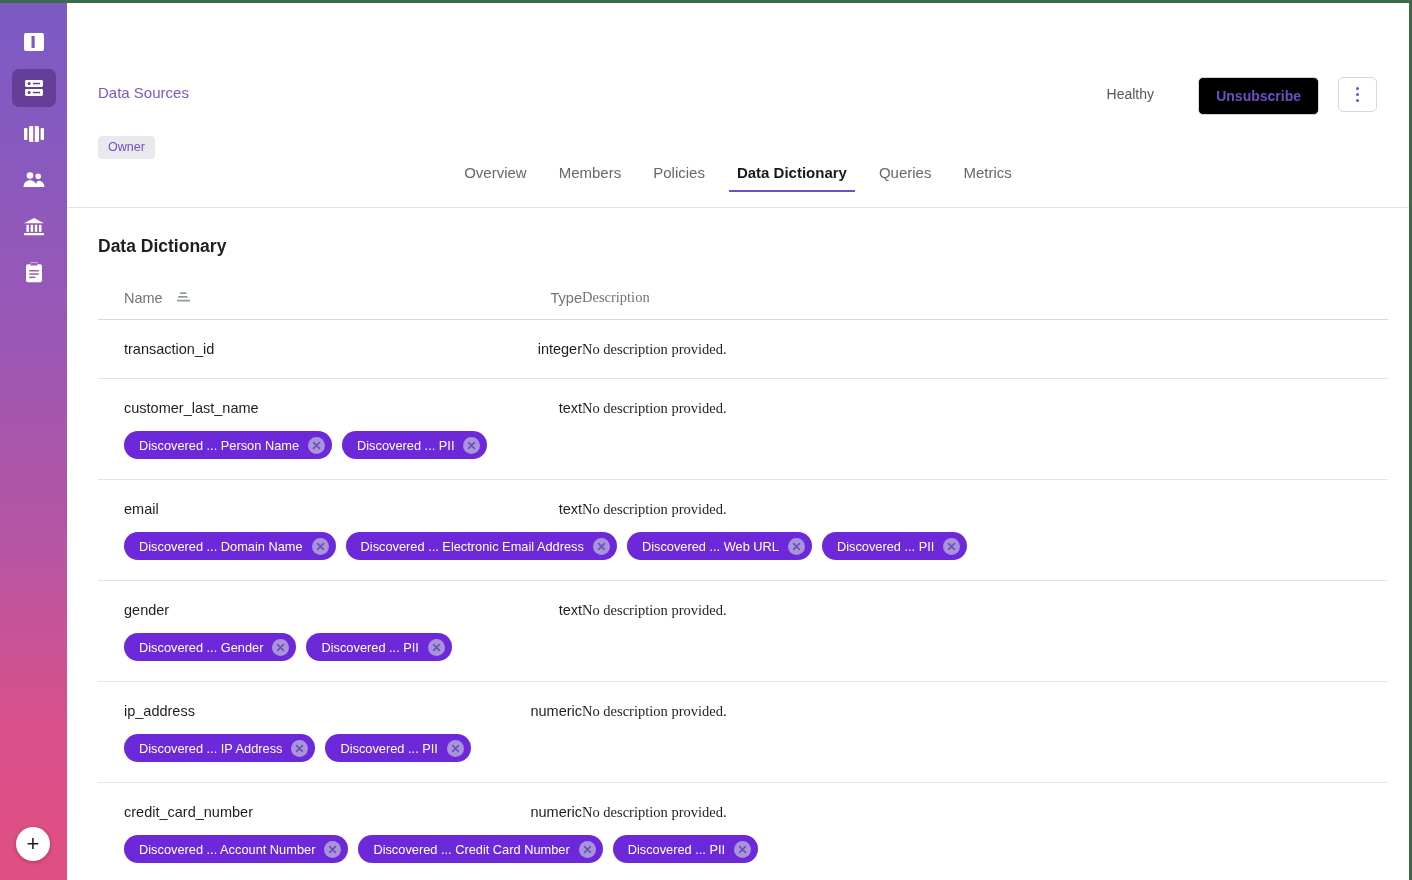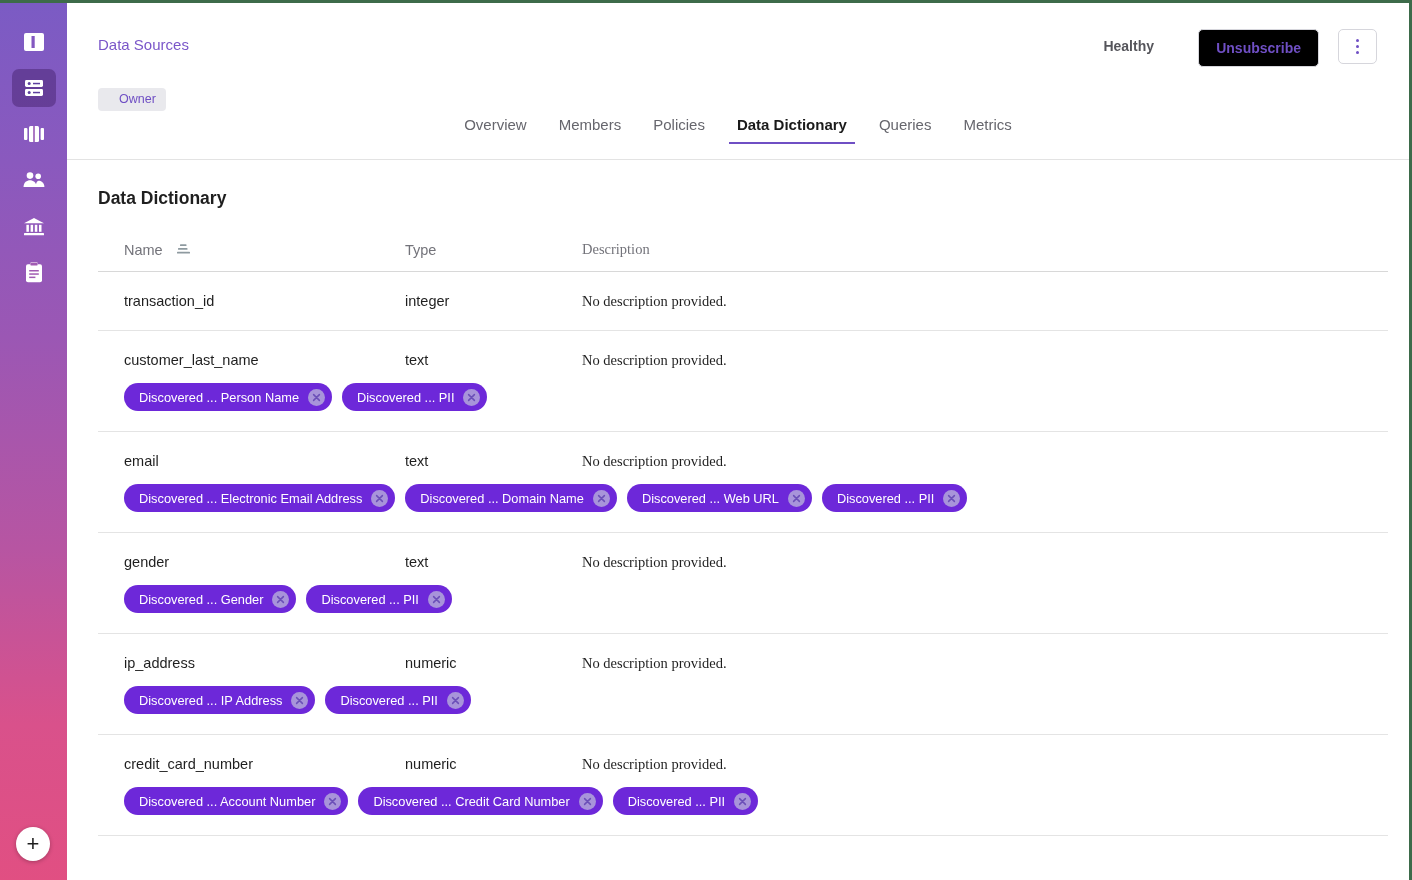--- a/index.html
+++ b/index.html
@@ -62,41 +62,42 @@
     width: 1342px; height: 877px;
     background: #ffffff;
   }
 
   
   #page-header {
     position: relative;
     height: 157px;
     border-bottom: 1px solid #e3e3e3;
     padding: 0 33px;
+    margin-top: 48px;
   }
   #breadcrumb {
     position: absolute; left: 31px; top: 33px;
     font-size: 15px; color: #7a56c9; font-weight: 500;
     cursor: pointer;
   }
   #page-title {
     position: absolute; left: 31px; top: 54px;
     font-size: 21px; color: #1f1f1f; font-weight: 700;
     letter-spacing: -0.1px;
   }
   #owner-badge {
     position: absolute; left: 31px; top: 85px;
     background: #e9e9ed; color: #6f4fc4;
     font-size: 12.5px; font-weight: 500;
-    padding: 4px 10px 5px 21px;
+    padding: 4px 10px 5px 10px;
     border-radius: 4px;
   }
   #health-status {
     position: absolute; right: 255px; top: 35px;
-    font-size: 14px; color: #55555b; font-weight: bold;
+    font-size: 14px; color: #55555b;
   }
   #unsubscribe-btn {
     position: absolute; right: 90px; top: 26px;
     background: #000000;
     border: 1px solid #d6d6dc;
     border-radius: 5px;
     color: #6f4fc4;
     font-size: 14px; font-weight: 600;
     padding: 10px 17px;
     cursor: pointer;
@@ -151,21 +152,21 @@
   
   #dd-table { width: 1290px; margin-top: 30px; }
   .thead {
     display: flex;
     align-items: center;
     padding: 0 0 13px 0;
     border-bottom: 1px solid #d8d8d8;
   }
   .th { font-size: 14.5px; color: #73737a; }
   .col-name { width: 307px; padding-left: 26px; display: flex; align-items: center; gap: 14px; }
-  .col-type { width: 177px; }
+  .col-type { width: 177px; text-align: right; }
   .col-desc { flex: 1; font-family: Liberation Serif, serif; }
   .sort-icon { display: block; cursor: pointer; }
 
   .trow {
     border-bottom: 1px solid #e4e4e4;
     padding: 21px 0 20px 0;
   }
   .trow:last-child { border-bottom: 1px solid #e4e4e4; }
   .trow-top { display: flex; align-items: flex-start; }
   .cell { font-size: 14.5px; color: #1f1f1f; }
@@ -366,29 +367,29 @@
               </div>
             </div>
             <div class="trow">
               <div class="trow-top">
                 <div class="cell col-name">email</div>
                 <div class="cell col-type">text</div>
                 <div class="cell col-desc">No description provided.</div>
               </div>
               <div class="chips">
                 <span class="chip">
+                  <span>Discovered ... Domain Name</span>
+                  <span class="chip-x">
+                    <svg width="9" height="9" viewBox="0 0 9 9">
+                      <path d="M1.6 1.6 L7.4 7.4 M7.4 1.6 L1.6 7.4" stroke="#6b4fb8" stroke-width="1.5" stroke-linecap="round"></path>
+                    </svg>
+                  </span>
+                </span>
+                <span class="chip">
                   <span>Discovered ... Electronic Email Address</span>
-                  <span class="chip-x">
-                    <svg width="9" height="9" viewBox="0 0 9 9">
-                      <path d="M1.6 1.6 L7.4 7.4 M7.4 1.6 L1.6 7.4" stroke="#6b4fb8" stroke-width="1.5" stroke-linecap="round"></path>
-                    </svg>
-                  </span>
-                </span>
-                <span class="chip">
-                  <span>Discovered ... Domain Name</span>
                   <span class="chip-x">
                     <svg width="9" height="9" viewBox="0 0 9 9">
                       <path d="M1.6 1.6 L7.4 7.4 M7.4 1.6 L1.6 7.4" stroke="#6b4fb8" stroke-width="1.5" stroke-linecap="round"></path>
                     </svg>
                   </span>
                 </span>
                 <span class="chip">
                   <span>Discovered ... Web URL</span>
                   <span class="chip-x">
                     <svg width="9" height="9" viewBox="0 0 9 9">

